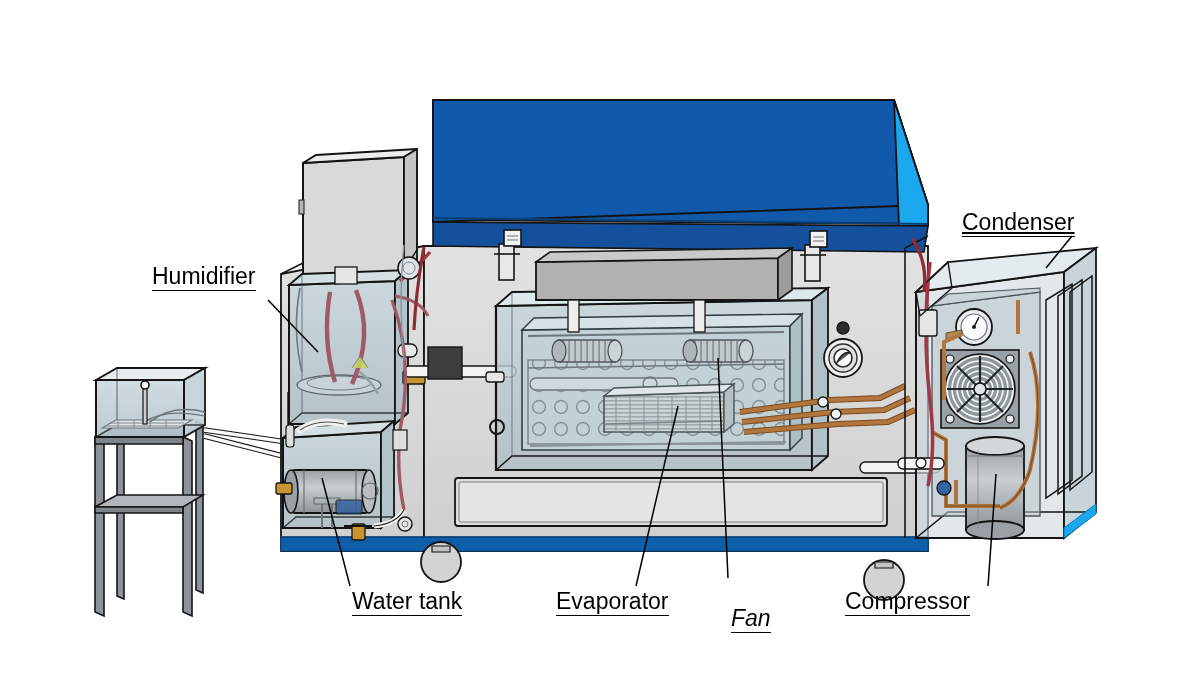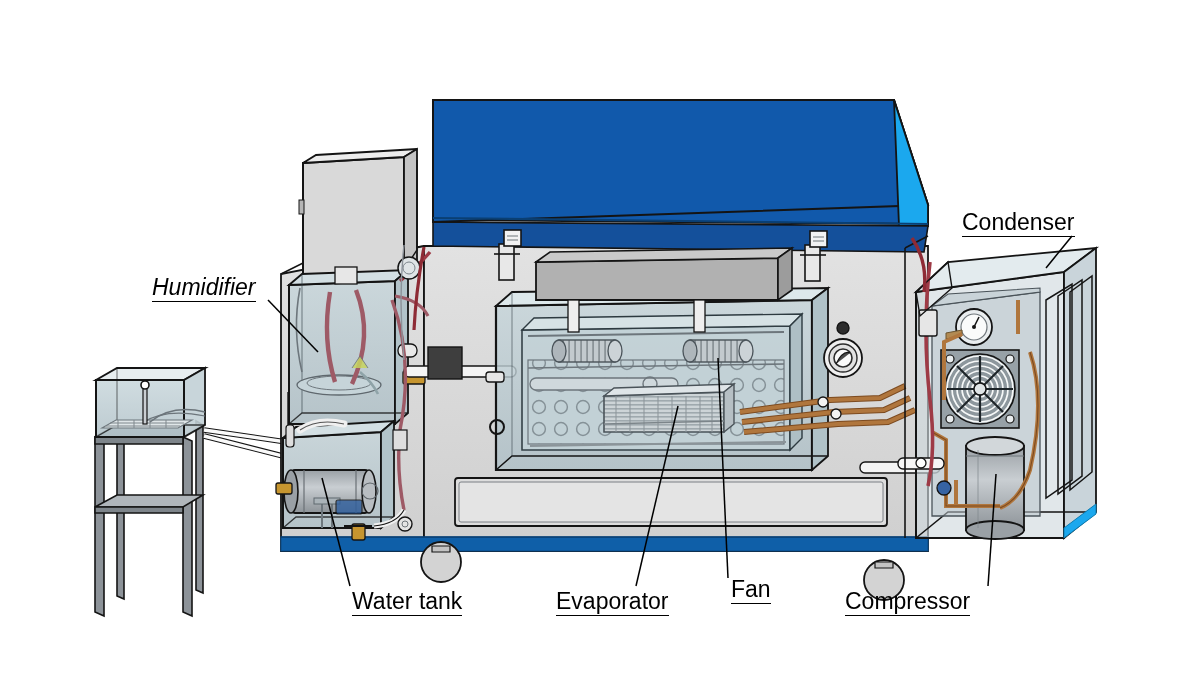--- a/index.html
+++ b/index.html
@@ -401,20 +401,20 @@
   <g fill="none" stroke="#000000" stroke-width="1.5">
     <path d="M268 300 L318 352"></path>
     <path d="M1072 236 L1046 268"></path>
     <path d="M350 586 L322 478"></path>
     <path d="M636 586 L678 406"></path>
     <path d="M728 578 L718 358"></path>
     <path d="M988 586 L996 474"></path>
   </g>
 </svg>
 
-<div class="lbl" style="left:152px; top:274px;font-style:italic;">Humidifier</div>
-<div class="lbl" style="left:962px; top:209px;">Condenser</div>
+<div class="lbl" style="left:152px; top:263px;">Humidifier</div>
+<div class="lbl" style="left:962px; top:209px;text-decoration:underline;">Condenser</div>
 <div class="lbl" style="left:352px; top:588px;text-align:center;">Water tank</div>
 <div class="lbl" style="left:528px; top:588px;margin-left:28px;">Evaporator</div>
-<div class="lbl" style="left:731px; top:576px;">Fan</div>
+<div class="lbl" style="left:731px; top:605px;font-style:italic;">Fan</div>
 <div class="lbl" style="left:845px; top:588px;">Compressor</div>
 
 </div>
 
 </body></html>

